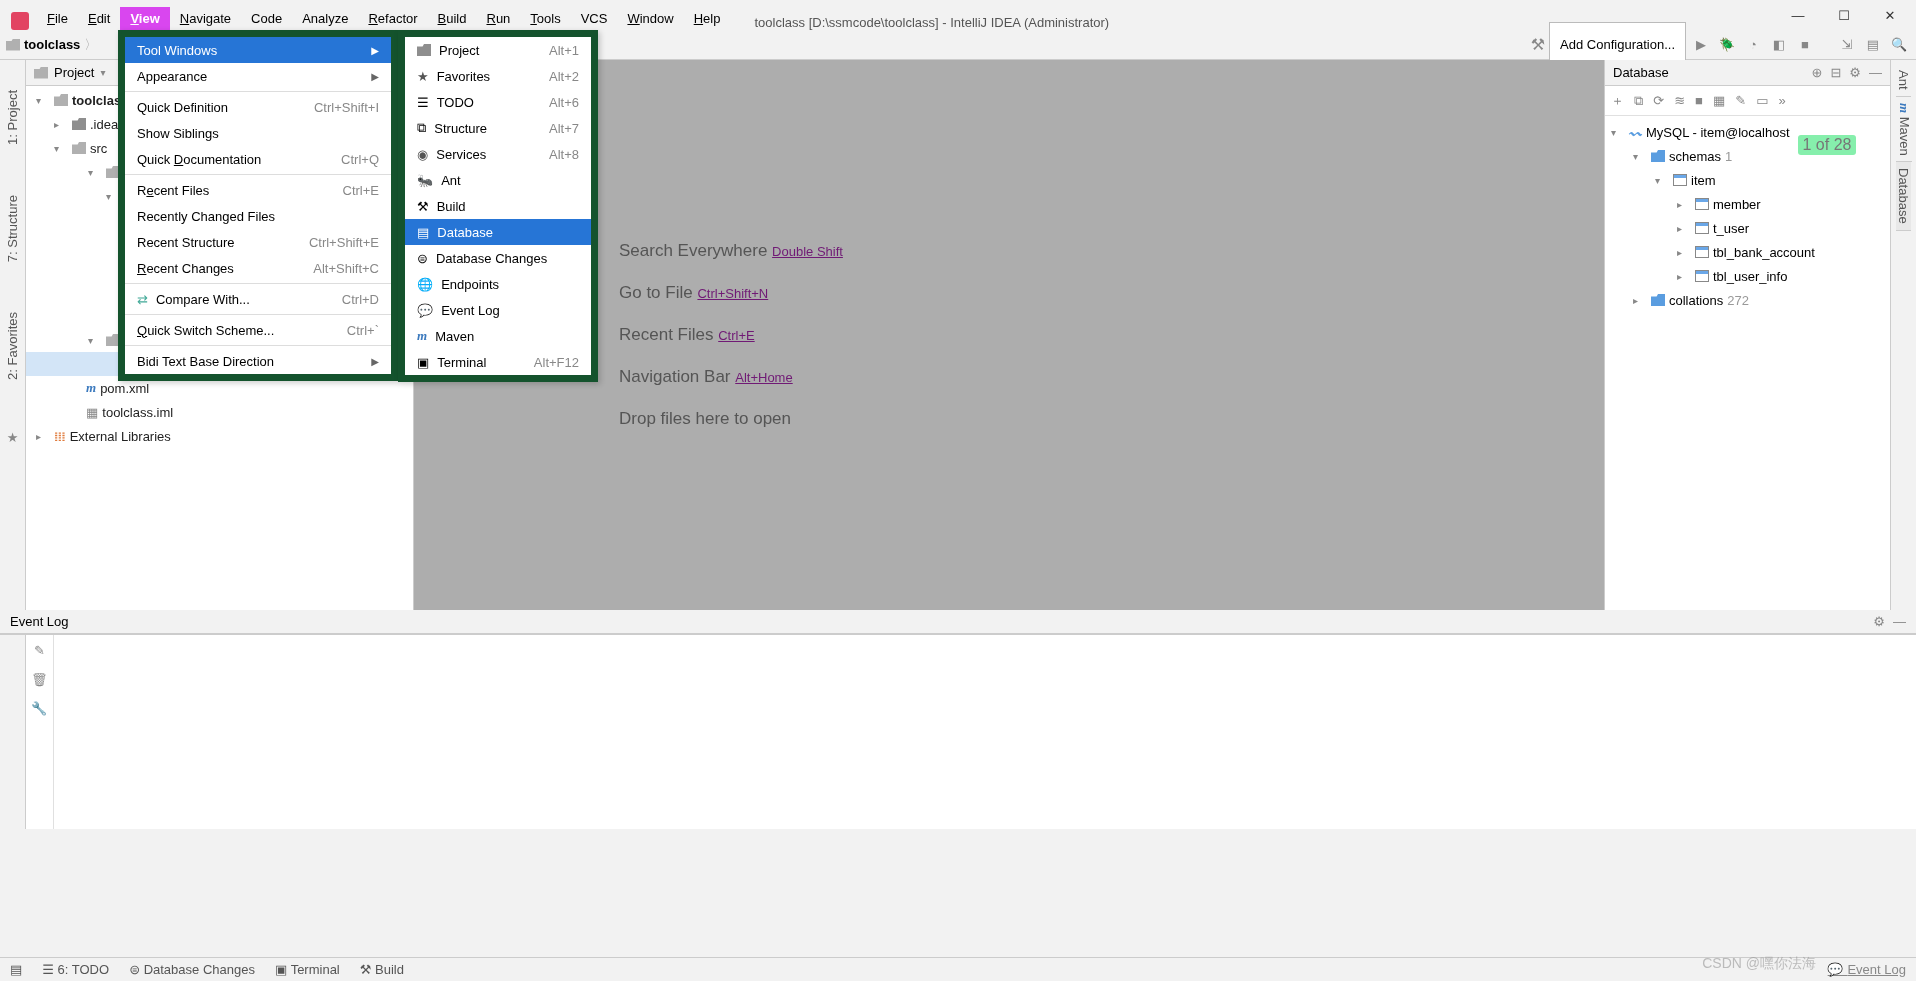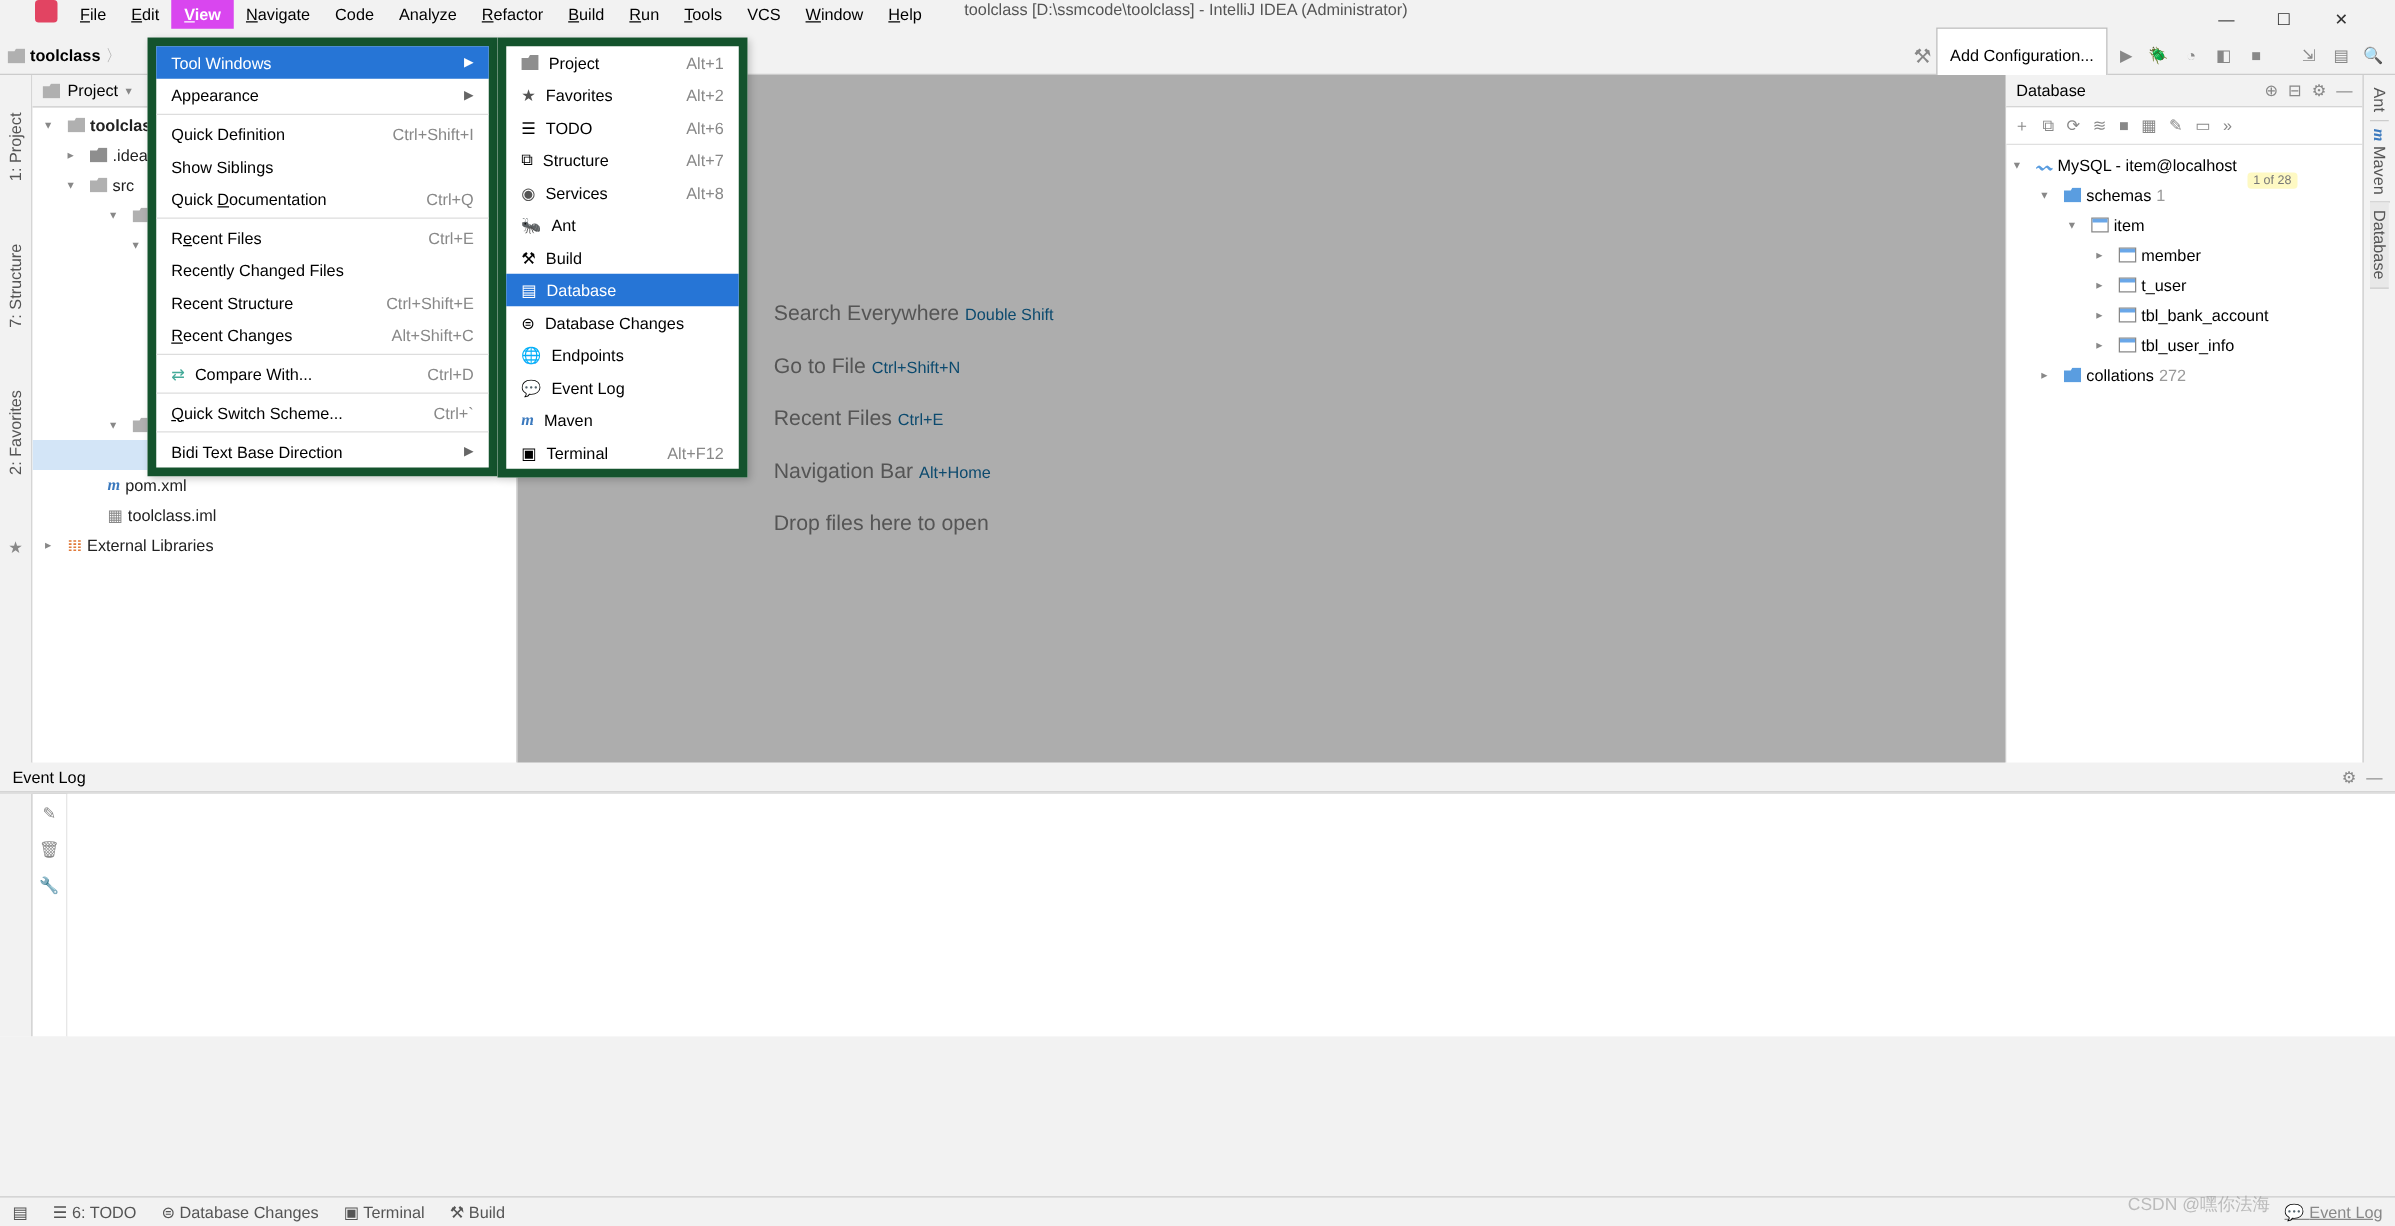--- a/index.html
+++ b/index.html
@@ -1,17 +1,17 @@
 <!DOCTYPE html>
 <html><head>
 <meta charset="utf-8">
 <style>
 * { margin: 0; padding: 0; box-sizing: border-box; font-family: "Segoe UI", Arial, sans-serif; font-size: 13px; }
 body { background: #f2f2f2; width: 1916px; height: 981px; overflow: hidden; position: relative; }
-.titlebar { height: 30px; background: #f2f2f2; display: flex; align-items: flex-start; padding: 0 20px; }
+.titlebar { height: 30px; background: #f2f2f2; display: flex; align-items: flex-end; padding: 0 3px; }
 .app-icon { width: 18px; height: 18px; background: #e24462; border-radius: 3px; margin: 0 8px; }
 .menubar { display: flex; align-items: center; }
 .menu-item { padding: 4px 10px; cursor: default; }
 .menu-item.active { background: #d946ef; color: #fff; font-weight: bold; }
 .menu-item u { text-decoration: underline; }
 .title-text { margin-left: 24px; color: #555; }
 .win-controls { margin-left: auto; display: flex; }
 .win-btn { width: 46px; height: 30px; display: flex; align-items: center; justify-content: center; color: #333; }
 .navbar { height: 30px; background: #f2f2f2; border-bottom: 1px solid #ccc; display: flex; align-items: center; padding: 0 6px; }
 .breadcrumb { display: flex; align-items: center; gap: 4px; }
@@ -30,30 +30,30 @@
 .tree-row { height: 24px; display: flex; align-items: center; padding-left: 8px; gap: 4px; white-space: nowrap; }
 .tree-row .label { color: #222; }
 .tree-row.sel { background: #d3e5f7; }
 .arrow { width: 14px; color: #888; font-size: 10px; }
 .class-ico { width: 14px; height: 14px; border-radius: 50%; background: #4fb5e0; color: #fff; font-size: 9px; display: inline-flex; align-items: center; justify-content: center; font-weight: bold; }
 .folder-dk { width: 14px; height: 12px; background: #8e8e8e; display: inline-block; clip-path: polygon(0 20%, 40% 20%, 50% 0, 100% 0, 100% 100%, 0 100%); }
 .folder-gn { width: 14px; height: 12px; background: #5cb85c; display: inline-block; clip-path: polygon(0 20%, 40% 20%, 50% 0, 100% 0, 100% 100%, 0 100%); }
 .m-ico { color: #3c7abe; font-weight: bold; font-style: italic; font-family: Georgia; }
 .editor { flex: 1; background: #adadad; display: flex; flex-direction: column; align-items: flex-start; justify-content: center; padding-left: 205px; gap: 22px; }
 .editor-line { color: #555; font-size: 17px; }
-.editor-line .kb { color: #0c4a6e; }
+.editor-line .kb { color: #701a75; text-decoration: underline; }
 .right-gutter { width: 26px; background: #f2f2f2; border-left: 1px solid #ccc; display: flex; flex-direction: column; align-items: center; }
 .db-panel { width: 286px; background: #fff; border-left: 1px solid #ccc; }
 .db-header { height: 26px; background: #f2f2f2; border-bottom: 1px solid #ccc; display: flex; align-items: center; padding: 0 8px; }
 .db-toolbar { height: 30px; background: #fff; border-bottom: 1px solid #e0e0e0; display: flex; align-items: center; padding: 0 6px; gap: 10px; color: #888; }
 .db-tree { padding: 4px 0; }
 .db-row { height: 24px; display: flex; align-items: center; gap: 4px; font-size: 13px; }
 .db-table-ico { width: 14px; height: 12px; border: 1px solid #888; display: inline-flex; flex-direction: column; }
 .db-table-ico::before { content: ""; height: 3px; background: #6aa7e8; display: block; }
-.badge { background: #fef9c3; color: #777; font-size: 10px; padding: 1px 5px; border-radius: 3px; margin-left: 4px; margin-top: 25px; }
+.badge { background: #86efac; color: #777; font-size: 16px; padding: 1px 5px; border-radius: 3px; margin-left: 4px; margin-top: 25px; }
 .gray-txt { color: #999; }
 .dropdown { position: absolute; background: #fff; border: 7px solid #14532d; box-shadow: 2px 2px 6px rgba(0,0,0,.2); z-index: 100; }
 .dd-row { height: 26px; display: flex; align-items: center; padding: 0 12px; gap: 8px; }
 .dd-row.hover { background: #2675d6; color: #fff; }
 .dd-sep { height: 1px; background: #ddd; margin: 2px 0; }
 .dd-kb { margin-left: auto; color: #888; text-align: right; }
 .sub-arrow { margin-left: auto; color: #666; font-size: 10px; }
 .dd-row.hover .sub-arrow { color: #fff; }
 .view-menu { left: 118px; top: 30px; width: 280px; }
 .tool-menu { left: 398px; top: 30px; width: 200px; }

